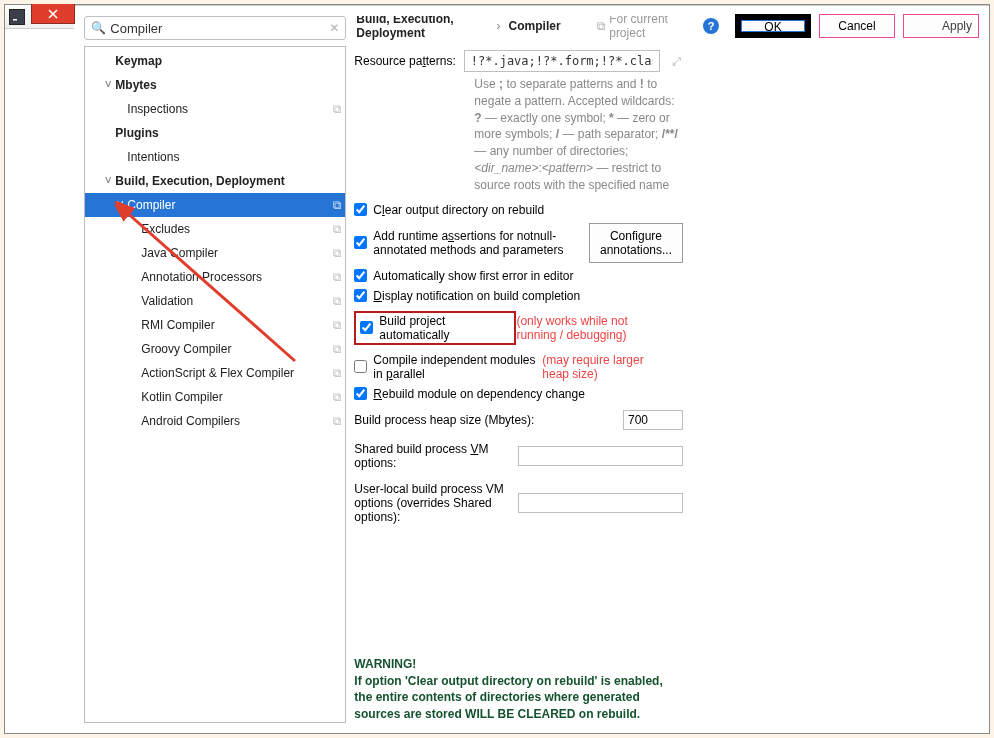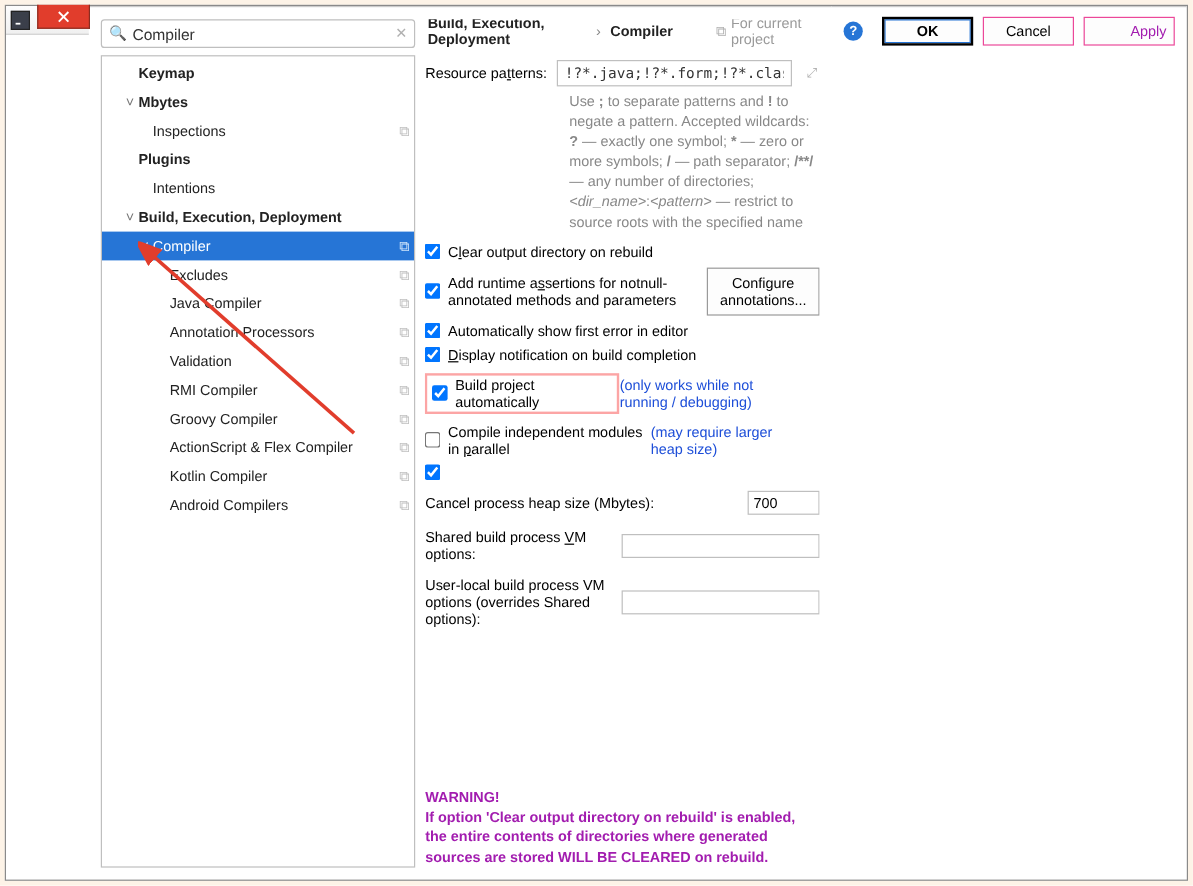--- a/index.html
+++ b/index.html
@@ -37,35 +37,35 @@
 .crumbs .proj .ci { color:#b0b0b0; }
 .panel { flex:1; display:flex; flex-direction:column; position:relative; padding-top:8px; overflow:hidden;justify-content:space-between; }
 .form-row { display:flex; align-items:center; padding:4px 0; gap:8px; }
 .form-row .lbl { white-space:nowrap; }
 .rp-input { flex:1; border:1px solid #bfbfbf; height:22px; padding:0 6px; font-family:Consolas,monospace; font-size:12px; color:#333; }
 .exp-icon { color:#b0b0b0; margin-left:4px; margin-right:2px; font-size:11px; }
 .hint { color:#888; font-size:12px; line-height:1.4; margin-left:120px; padding-bottom:6px; }
 .hint i { font-style:italic; }
 .chkrow { display:flex; align-items:center; padding:3px 0; gap:0; }
 .chkrow input[type=checkbox] { width:13px; height:13px; margin-right:6px; }
-.chkrow .note { margin-left:auto; padding-right:16px; color:#1d4ed8; }
-.highlight { border:2px solid #fca5a5; padding:1px 4px; margin:2px 0; }
+.chkrow .note { margin-left:auto; padding-right:16px; color:#ef4444; }
+.highlight { border:2px solid #b91c1c; padding:1px 4px; margin:2px 0; }
 .btn { border:1px solid #9a9a9a; background:#fdfdfd; height:40px; padding:0 10px; cursor:pointer; }
 .txt-in { border:1px solid #bfbfbf; height:20px; padding:0 4px; }
 .field-row { display:flex; align-items:center; padding:6px 0; }
 .field-row .flabel { width: 380px; }
 .field-row .fin { width: 60px; }
 .wide-in { flex:1; }
-.warning { margin-top:auto; padding-top:8px; font-weight:bold; font-size:12px; line-height:1.4; color:#a21caf; }
+.warning { margin-top:auto; padding-top:8px; font-weight:bold; font-size:12px; line-height:1.4; color:#14532d; }
 .footer { height: 40px; border-top:1px solid #ccc; display:flex; align-items:center; padding:0 10px; gap:8px; }
 .footer .help-icon { width:16px; height:16px; border-radius:50%; background:#2675d6; color:#fff; display:flex; align-items:center; justify-content:center; font-size:11px; font-weight:bold; }
 .footer .spacer { flex:1; }
 .footer button { width:76px; height:24px; border:1px solid #ec4899; background:#fdfdfd; cursor:pointer; }
-.footer button.primary { border:2px solid #000000; box-shadow:0 0 0 1px #2675d6 inset;font-weight:bold; }
-.footer button.disabled { color:#a21caf;padding-left:32px; }
+.footer button.primary { border:6px solid #000000; box-shadow:0 0 0 1px #2675d6 inset; }
+.footer button.disabled { color:#404040;padding-left:32px; }
 .red-arrow { position:absolute; pointer-events:none; }
 u.m { text-decoration: underline; }
 </style>
 </head>
 <body>
 
 <div class="window">
   <div class="titlebar">
     <span class="app-icon">
       <svg viewBox="0 0 10 10">
@@ -219,24 +219,25 @@
         </div>
 
         <div class="chkrow">
           <input type="checkbox" style="">
           <span>Compile independent modules in <u class="m">p</u>arallel</span>
           <span class="note">(may require larger heap size)</span>
         </div>
 
         <label class="chkrow">
           <input type="checkbox" checked="" style="">
+          <span><u class="m">R</u>ebuild module on dependency change</span>
         </label>
 
         <div class="field-row">
-          <span class="flabel">Cancel process heap size (Mbytes):</span>
+          <span class="flabel">Build process heap size (Mbytes):</span>
           <input class="txt-in fin" type="text" value="700" style="">
         </div>
 
         <div class="field-row">
           <span class="flabel" style="width:304px;">Shared build process <u class="m">V</u>M options:</span>
           <input class="txt-in wide-in" type="text" value="" style="">
         </div>
 
         <div class="field-row">
           <span class="flabel">User-local build process VM options (overrides Shared options):</span>

